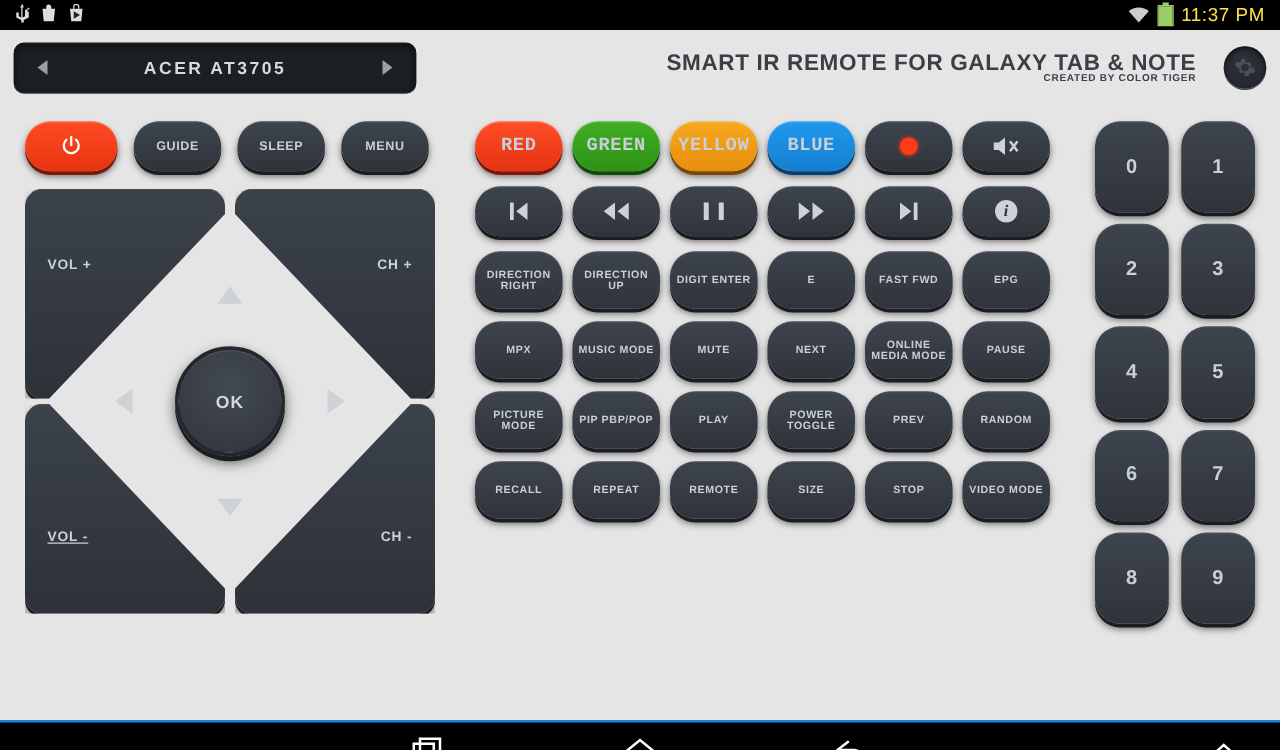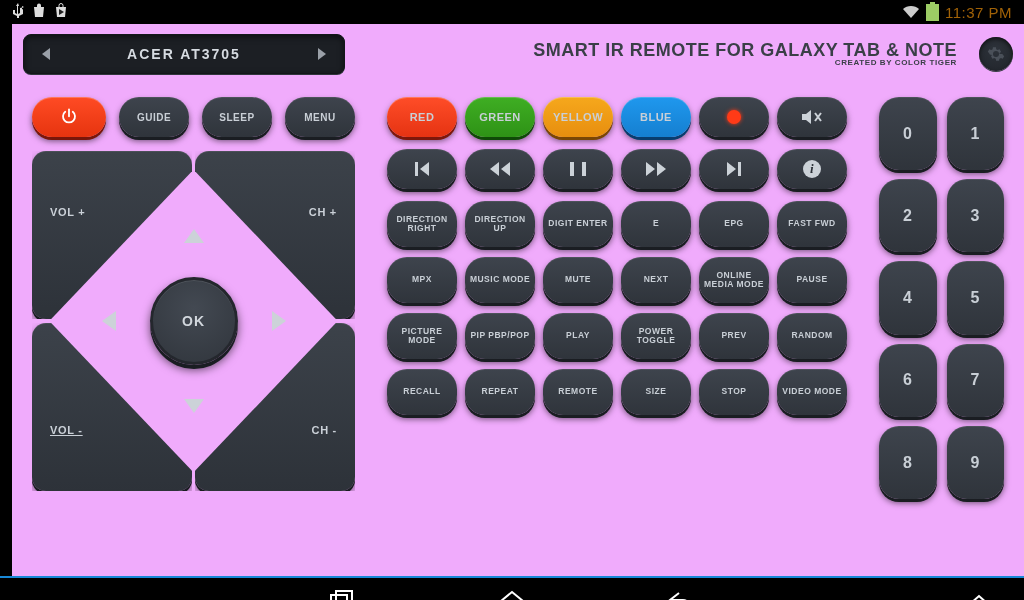--- a/index.html
+++ b/index.html
@@ -1,23 +1,23 @@
 <!DOCTYPE html>
 <html><head>
 <meta charset="utf-8">
 <style>
   html,body{margin:0;padding:0;width:1024px;height:600px;background:#000;font-family:"Arial Narrow","Helvetica Neue",Arial,sans-serif;overflow:hidden;color:#bfc7cf;-webkit-font-smoothing:antialiased;}
-  .status-bar{height:24px;background:#000;display:flex;align-items:center;justify-content:space-between;padding:0 12px;font-size:13px;color:#a16207;}
+  .status-bar{height:24px;background:#000;display:flex;align-items:center;justify-content:space-between;padding:0 12px;font-size:13px;color:#fde047;}
   .status-left,.status-right{display:flex;align-items:center;gap:8px;}
   .status-right{gap:6px;}
   .time{font-size:15px;letter-spacing:.5px;}
   .batt{width:11px;height:15px;border:1px solid #9ccc65;position:relative;display:inline-block;background:linear-gradient(#9ccc65,#9ccc65);}
   .batt:before{content:"";position:absolute;top:-3px;left:3px;width:5px;height:2px;background:#9ccc65;}
   .wifi-ic svg{display:block}
-  .app{height:552px;background:#f0abfc;padding:10px 11px 0 11px;box-sizing:border-box;margin-left:12px;}
+  .app{height:552px;background:#e5e5e5;padding:10px 11px 0 11px;box-sizing:border-box;}
   .top-row{display:flex;align-items:center;gap:10px;margin-bottom:14px;}
   .device-nav{display:flex;align-items:center;background:#1c1f24;border-radius:8px;padding:4px;border:1px solid #14161a; box-shadow:inset 0 2px 6px rgba(0,0,0,.55),0 1px 0 #31353d;}
   .nav-btn{width:36px;height:30px;display:flex;align-items:center;justify-content:center;cursor:pointer;}
   .device-name{min-width:240px;height:30px;display:flex;align-items:center;justify-content:center;font-size:14px;letter-spacing:2px;color:#d6dbe1;font-weight:700;}
   .app-title{margin-left:auto;text-align:right;color:#3a3f47;font-weight:600;line-height:1;}
   .app-title .t1{font-size:18px;letter-spacing:.5px;}
   .app-title .t2{font-size:8px;letter-spacing:.6px;}
   .gear{width:34px;height:34px;border-radius:50%;background:radial-gradient(circle at 50% 35%,#2d323a,#21252b);margin-left:12px;display:flex;align-items:center;justify-content:center;box-shadow:inset 0 2px 4px rgba(0,0,0,.6),0 1px 0 #3a3f47;cursor:pointer;}
   .gear svg{fill:#4a5059;}
 
@@ -58,21 +58,21 @@
   .tri.u{border-left:10px solid transparent;border-right:10px solid transparent;border-bottom:14px solid #ccd2d8;}
   .tri.d{border-left:10px solid transparent;border-right:10px solid transparent;border-top:14px solid #ccd2d8;}
   .tri.l{border-top:10px solid transparent;border-bottom:10px solid transparent;border-right:14px solid #ccd2d8;}
   .tri.r{border-top:10px solid transparent;border-bottom:10px solid transparent;border-left:14px solid #ccd2d8;}
   .tri.sm.l{border-top:6px solid transparent;border-bottom:6px solid transparent;border-right:8px solid #9aa0a8;}
   .tri.sm.r{border-top:6px solid transparent;border-bottom:6px solid transparent;border-left:8px solid #9aa0a8;}
 
   
   .center .crow{display:flex;gap:8px;margin-bottom:12px;}
   .center .crow .btn{width:70px;height:40px;}
-  .center .crow.colorrow .btn{font-size:11px;}
+  .center .crow.colorrow .btn{font-size:15px;font-family:Liberation Mono, monospace;}
   .c-red{background:linear-gradient(#ff4d28,#e53312)!important;box-shadow:0 3px 0 #7d170b,0 4px 6px rgba(0,0,0,.55), inset 0 1px 0 rgba(255,255,255,.25)!important;}
   .c-green{background:linear-gradient(#3fae23,#2e9216)!important;box-shadow:0 3px 0 #0f4a07,0 4px 6px rgba(0,0,0,.55), inset 0 1px 0 rgba(255,255,255,.2)!important;}
   .c-yellow{background:linear-gradient(#f6a81c,#e78e0f)!important;box-shadow:0 3px 0 #7a4605,0 4px 6px rgba(0,0,0,.55), inset 0 1px 0 rgba(255,255,255,.25)!important;}
   .c-blue{background:linear-gradient(#1f98ee,#157fd0)!important;box-shadow:0 3px 0 #083d6e,0 4px 6px rgba(0,0,0,.55), inset 0 1px 0 rgba(255,255,255,.2)!important;}
   .rec-dot{width:14px;height:14px;border-radius:50%;background:#ff3a17;box-shadow:0 0 4px #ff3a17;}
 
   .grid4{display:grid;grid-template-columns:repeat(6,70px);grid-auto-rows:46px;gap:10px 8px;}
   .grid4 .btn{font-size:8.5px;height:46px;}
 
   
@@ -225,22 +225,22 @@
           </div>
         <div class="btn">
             <span style="width:18px;height:18px;border-radius:50%;background:#ccd2d8;color:#2d3239;display:flex;align-items:center;justify-content:center;font-style:italic;font-weight:900;font-family:Georgia,serif;font-size:13px">i</span>
           </div>
       </div>
       <div class="grid4" id="fn-grid">
           <div class="btn">DIRECTION RIGHT</div>
           <div class="btn">DIRECTION UP</div>
           <div class="btn">DIGIT ENTER</div>
           <div class="btn">E</div>
+          <div class="btn">FAST FWD</div>
           <div class="btn">EPG</div>
-          <div class="btn">FAST FWD</div>
           <div class="btn">MPX</div>
           <div class="btn">MUSIC MODE</div>
           <div class="btn">MUTE</div>
           <div class="btn">NEXT</div>
           <div class="btn">ONLINE MEDIA MODE</div>
           <div class="btn">PAUSE</div>
           <div class="btn">PICTURE MODE</div>
           <div class="btn">PIP PBP/POP</div>
           <div class="btn">PLAY</div>
           <div class="btn">POWER TOGGLE</div>

